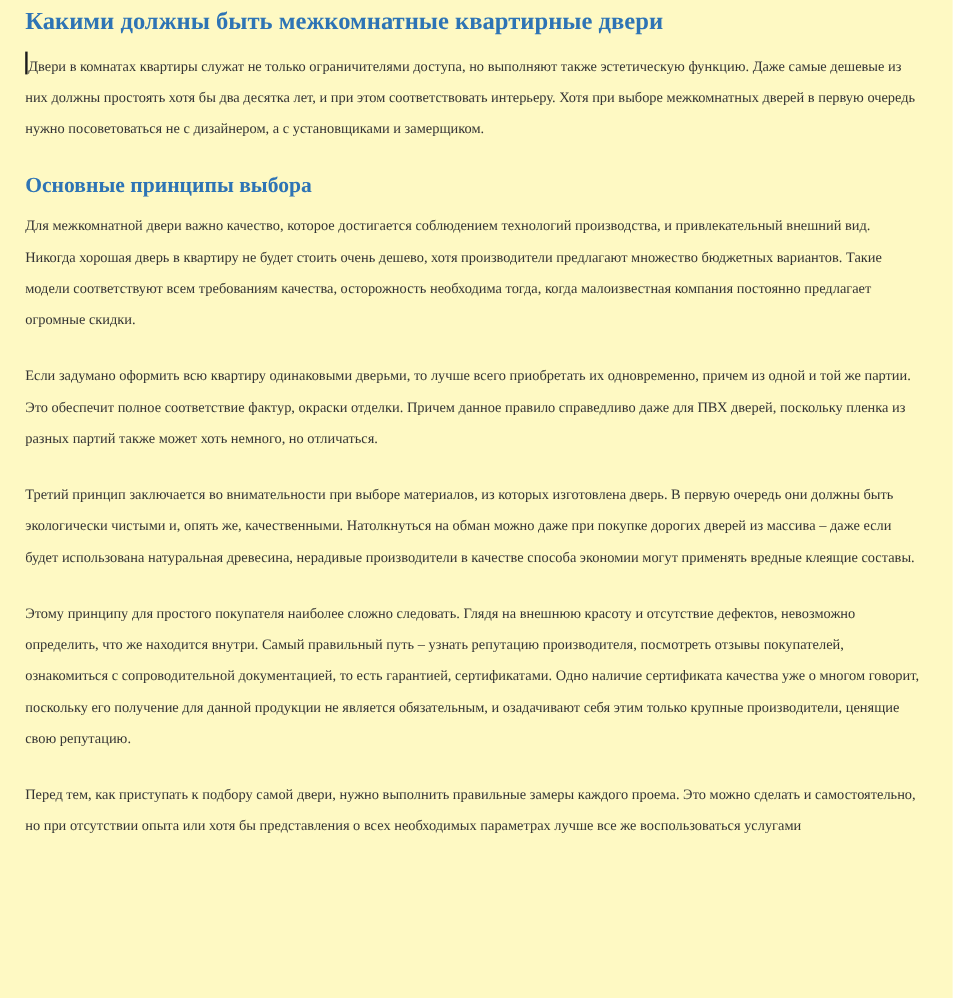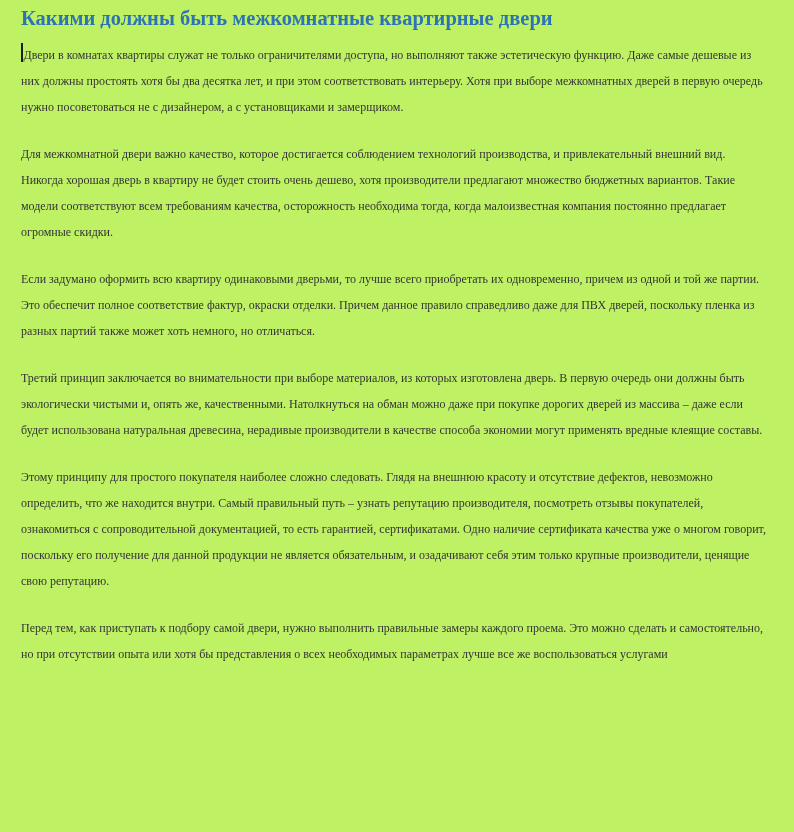--- a/index.html
+++ b/index.html
@@ -6,21 +6,21 @@
     margin: 0;
     padding: 0;
     background: #ffffff;
   }
   .page {
     position: relative;
     width: 794px;
     height: 832px;
     overflow: hidden;
     box-sizing: border-box;
-    background: #bef264;
+    background: #fef9c3;
     padding: 5px 26px 0 21px;
     font-family: "Liberation Serif", "DejaVu Serif", serif;
   }
   h1.doc-title {
     margin: 0 0 11px 0;
     font-size: 20.5px;
     line-height: 26px;
     font-weight: bold;
     color: #2e74b5;
   }
@@ -49,20 +49,21 @@
 </style>
 </head>
 <body>
 
 <div class="page">
 
   <h1 class="doc-title">Какими должны быть межкомнатные квартирные двери</h1>
 
   <p class="para"><span class="caret"></span><span>Двери в комнатах квартиры служат не только ограничителями доступа, но выполняют также эстетическую функцию. Даже самые дешевые из них должны простоять хотя бы два десятка лет, и при этом соответствовать интерьеру. Хотя при выборе межкомнатных дверей в первую очередь нужно посоветоваться не с дизайнером, а с установщиками и замерщиком.</span></p>
 
+  <h2 class="section-heading">Основные принципы выбора</h2>
 
   <p class="para">Для межкомнатной двери важно качество, которое достигается соблюдением технологий производства, и привлекательный внешний вид. Никогда хорошая дверь в квартиру не будет стоить очень дешево, хотя производители предлагают множество бюджетных вариантов. Такие модели соответствуют всем требованиям качества, осторожность необходима тогда, когда малоизвестная компания постоянно предлагает огромные скидки.</p>
 
   <p class="para">Если задумано оформить всю квартиру одинаковыми дверьми, то лучше всего приобретать их одновременно, причем из одной и той же партии. Это обеспечит полное соответствие фактур, окраски отделки. Причем данное правило справедливо даже для ПВХ дверей, поскольку пленка из разных партий также может хоть немного, но отличаться.</p>
 
   <p class="para">Третий принцип заключается во внимательности при выборе материалов, из которых изготовлена дверь. В первую очередь они должны быть экологически чистыми и, опять же, качественными. Натолкнуться на обман можно даже при покупке дорогих дверей из массива – даже если будет использована натуральная древесина, нерадивые производители в качестве способа экономии могут применять вредные клеящие составы.</p>
 
   <p class="para">Этому принципу для простого покупателя наиболее сложно следовать. Глядя на внешнюю красоту и отсутствие дефектов, невозможно определить, что же находится внутри. Самый правильный путь – узнать репутацию производителя, посмотреть отзывы покупателей, ознакомиться с сопроводительной документацией, то есть гарантией, сертификатами. Одно наличие сертификата качества уже о многом говорит, поскольку его получение для данной продукции не является обязательным, и озадачивают себя этим только крупные производители, ценящие свою репутацию.</p>
 
   <p class="para">Перед тем, как приступать к подбору самой двери, нужно выполнить правильные замеры каждого проема. Это можно сделать и самостоятельно, но при отсутствии опыта или хотя бы представления о всех необходимых параметрах лучше все же воспользоваться услугами</p>

